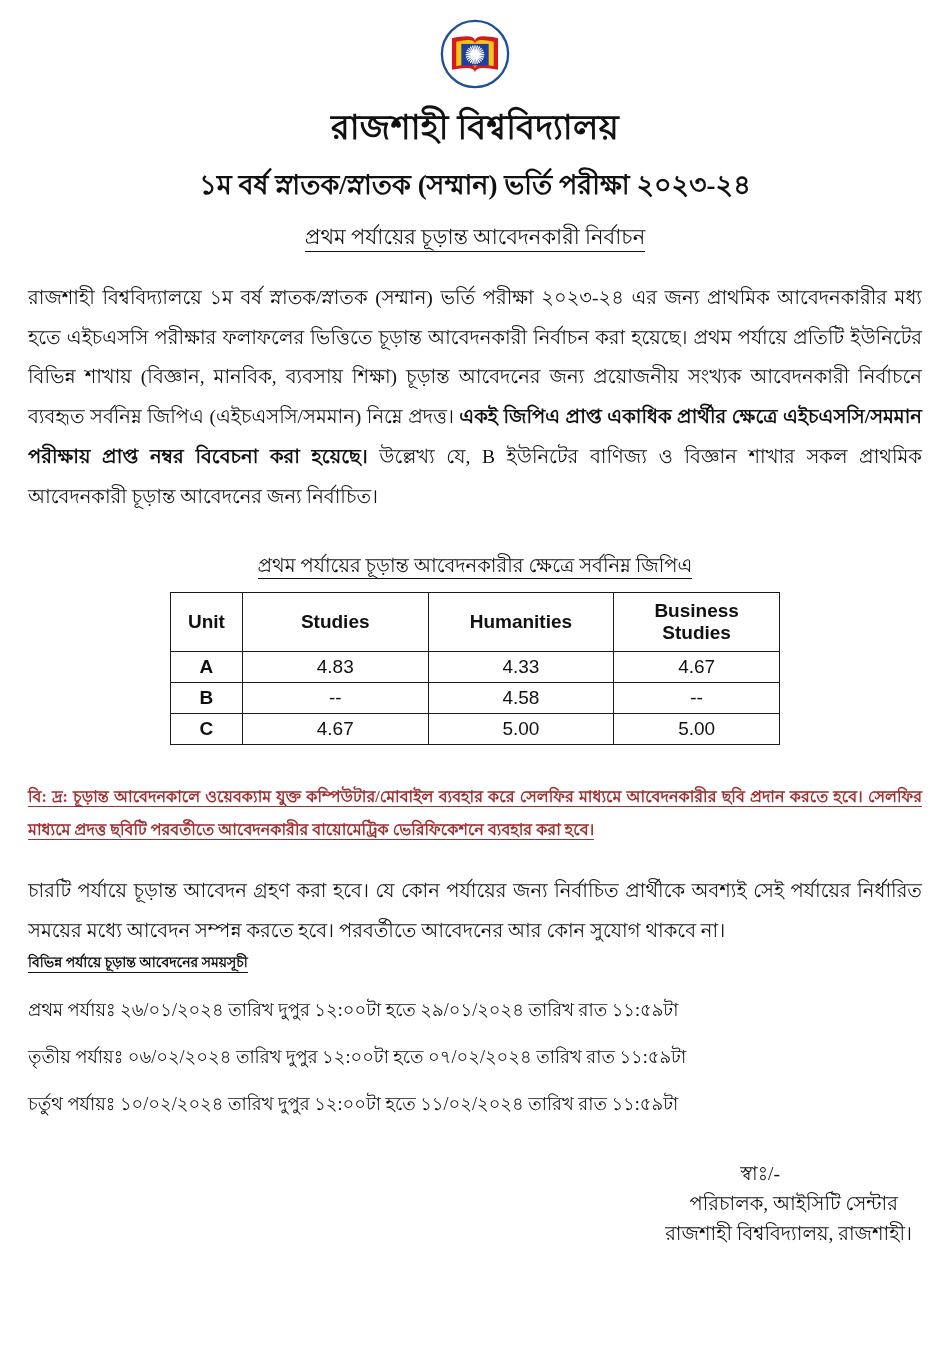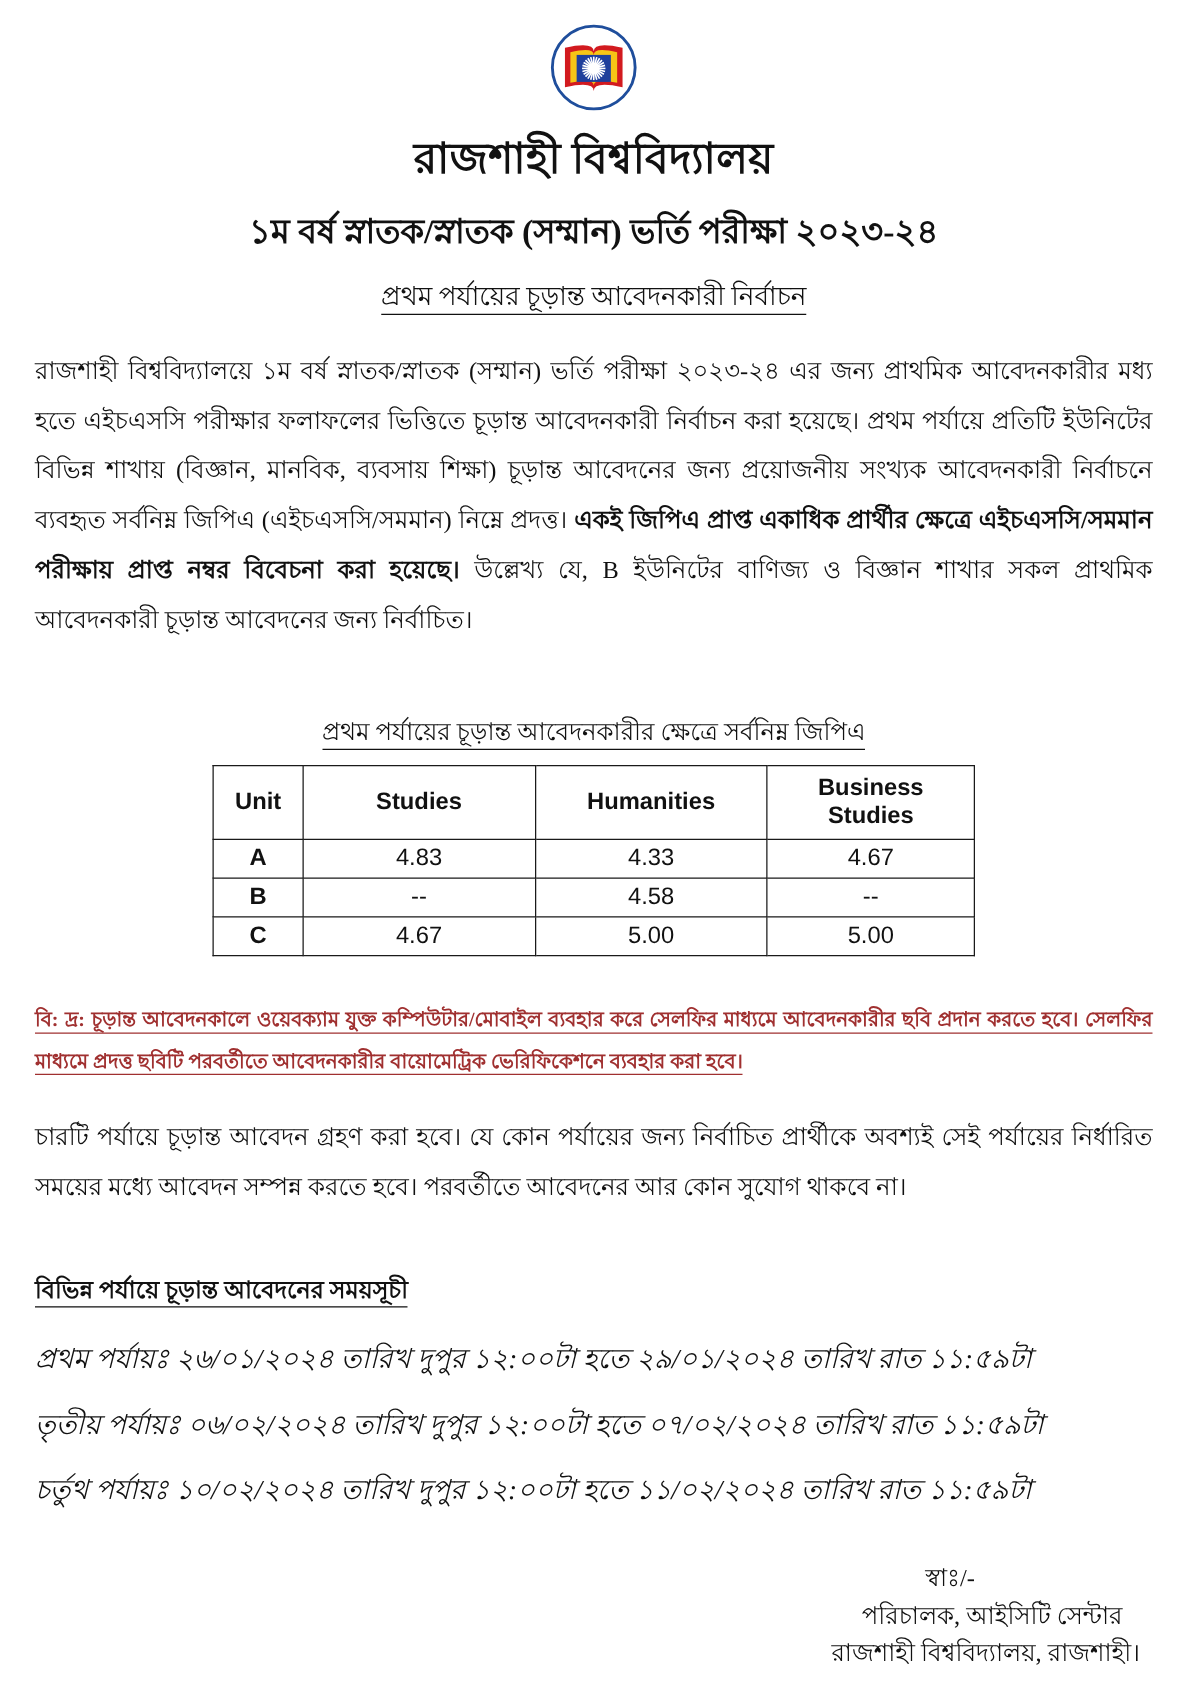--- a/index.html
+++ b/index.html
@@ -94,21 +94,21 @@
     margin: 26px 0 0 0;
     color: #111;
   }
   .para.tight { margin-top: 24px; }
   .para b { font-weight: 700; }
 
   
   .table-block {
     position: relative;
     z-index: 2;
-    margin-top: 54px;
+    margin-top: 34px;
   }
   .table-caption {
     text-align: center;
     font-size: 19.5px;
     font-weight: 500;
     margin-bottom: 9px;
   }
   .table-caption span {
     border-bottom: 1.4px solid #111;
     padding-bottom: 2px;
@@ -160,38 +160,36 @@
     padding-bottom: 1px;
     display: inline;
     box-decoration-break: clone;
     -webkit-box-decoration-break: clone;
   }
 
   
   .section-heading {
     position: relative;
     z-index: 2;
-    margin-top: 46px;
-    font-size: 19px;
+    font-size: 14px;
     font-weight: 700;
   }
   .section-heading span {
     border-bottom: 1.6px solid #111;
     padding-bottom: 2px;
   }
   .schedule {
     position: relative;
     z-index: 2;
     margin-top: 12px;
   }
   .schedule-row {
-    font-size: 22px;
+    font-size: 18px;
     line-height: 1.35;
     margin-top: 23px;
-    font-style: italic;
   }
 
   
   .signature {
     position: relative;
     z-index: 2;
     margin-top: 42px;
     text-align: right;
     padding-right: 10px;
     font-size: 19.5px;

